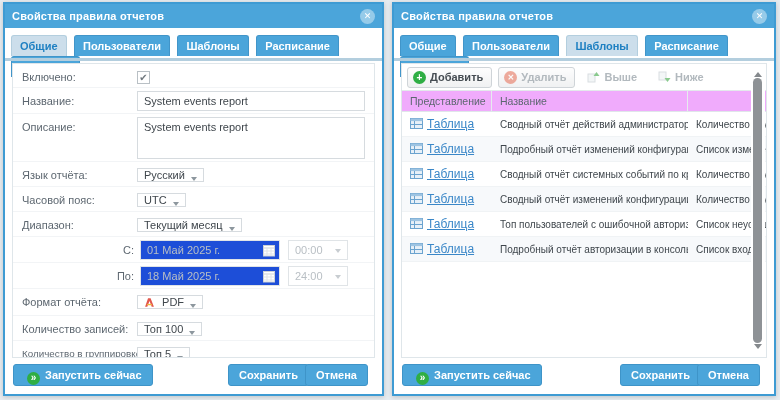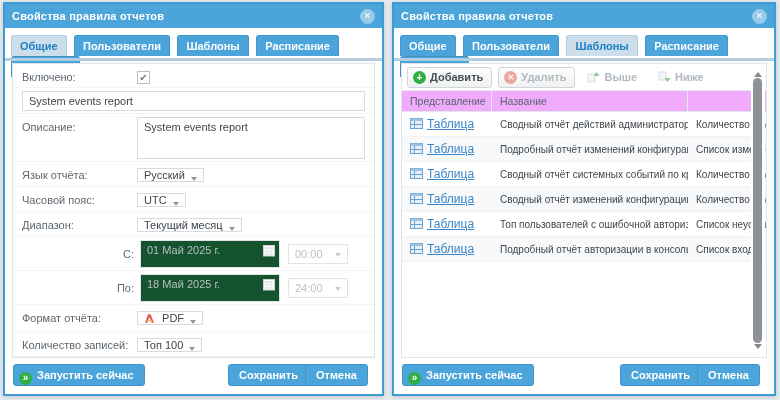--- a/index.html
+++ b/index.html
@@ -39,32 +39,32 @@
   .sel { position:relative; height:20px; line-height:18px; border:1px solid #d6dbdf;
          padding:0 18px 0 6px; font-size:11px; color:#3f464c; background:#fff; cursor:pointer;
          white-space:nowrap; overflow:hidden; }
   .sel::after { content:""; position:absolute; right:6px; top:8px; width:0; height:0;
                 border:3.5px solid transparent; border-top:4px solid #8d979e; }
   .sel.disabled { color:#b9bfc4; border-color:#e0e4e7; cursor:default; }
   .sel.disabled::after { border-top-color:#c8cdd1; }
   .drow { display:flex; align-items:center; padding:3px 9px 2px; border-bottom:1px solid #f2f4f6; }
   .dspacer { width:86px; flex:none; }
   .dlabel { width:26px; flex:none; text-align:right; font-size:11px; color:#5d6770; margin-right:6px; }
-  .dinput { position:relative; width:140px; height:28px; line-height:18px; border:1px solid #e0e4e7;
-            padding:0 22px 0 6px; font-size:11px; color:#b9bfc4; background:#14532d; }
+  .dinput { position:relative; width:140px; height:20px; line-height:18px; border:1px solid #e0e4e7;
+            padding:0 22px 0 6px; font-size:11px; color:#b9bfc4; background:#1d4ed8; }
   .cal { position:absolute; right:4px; top:3px; }
   .timesel { width:60px; margin-left:8px; flex:none; }
   .fmt-ico { display:inline-block; vertical-align:-2px; margin-right:4px; }
 
   
   .footer { position:absolute; left:7px; right:7px; bottom:6px; height:24px; }
   .btn { position:absolute; top:0; height:22px; line-height:20px; background:#4ba5da;
          border:1px solid #3e94c8; border-radius:3px; color:#fff; font-size:11px; font-weight:bold;
          padding:0 10px; cursor:pointer; white-space:nowrap; }
-  .btn-run { left:1px; padding-left:5px; }
+  .btn-run { left:1px; padding-left:13px; }
   .btn-save { right:66px; }
   .btn-cancel { right:7px; min-width:62px; text-align:center; }
   .run-ico { display:inline-block; width:13px; height:13px; border-radius:50%; background:#2fae44;
              color:#fff; font-size:10px; line-height:12px; text-align:center; font-weight:bold;
              margin-right:5px; vertical-align:-2px; }
 
   
   .toolbar { height:27px; border-bottom:1px solid #e4e9ec; padding:3px 5px; display:flex;
              align-items:center; gap:6px; background:#fff; }
   .tbtn { height:21px; border:1px solid #cfd4d8; border-radius:3px;
@@ -109,20 +109,21 @@
     <span class="tab">Расписание</span>
     <span class="tab">Доставка</span>
   </div>
 
   <div class="content">
     <div class="frow">
       <span class="flabel">Включено:</span>
       <span class="fctl"><span class="cb">✔</span></span>
     </div>
     <div class="frow">
+      <span class="flabel">Название:</span>
       <span class="fctl">
           <input class="tinput" type="text" value="System events report" style="">
         </span>
     </div>
     <div class="frow">
       <span class="flabel">Описание:</span>
       <span class="fctl">
           <textarea class="tinput" style="">System events report</textarea>
         </span>
     </div>

